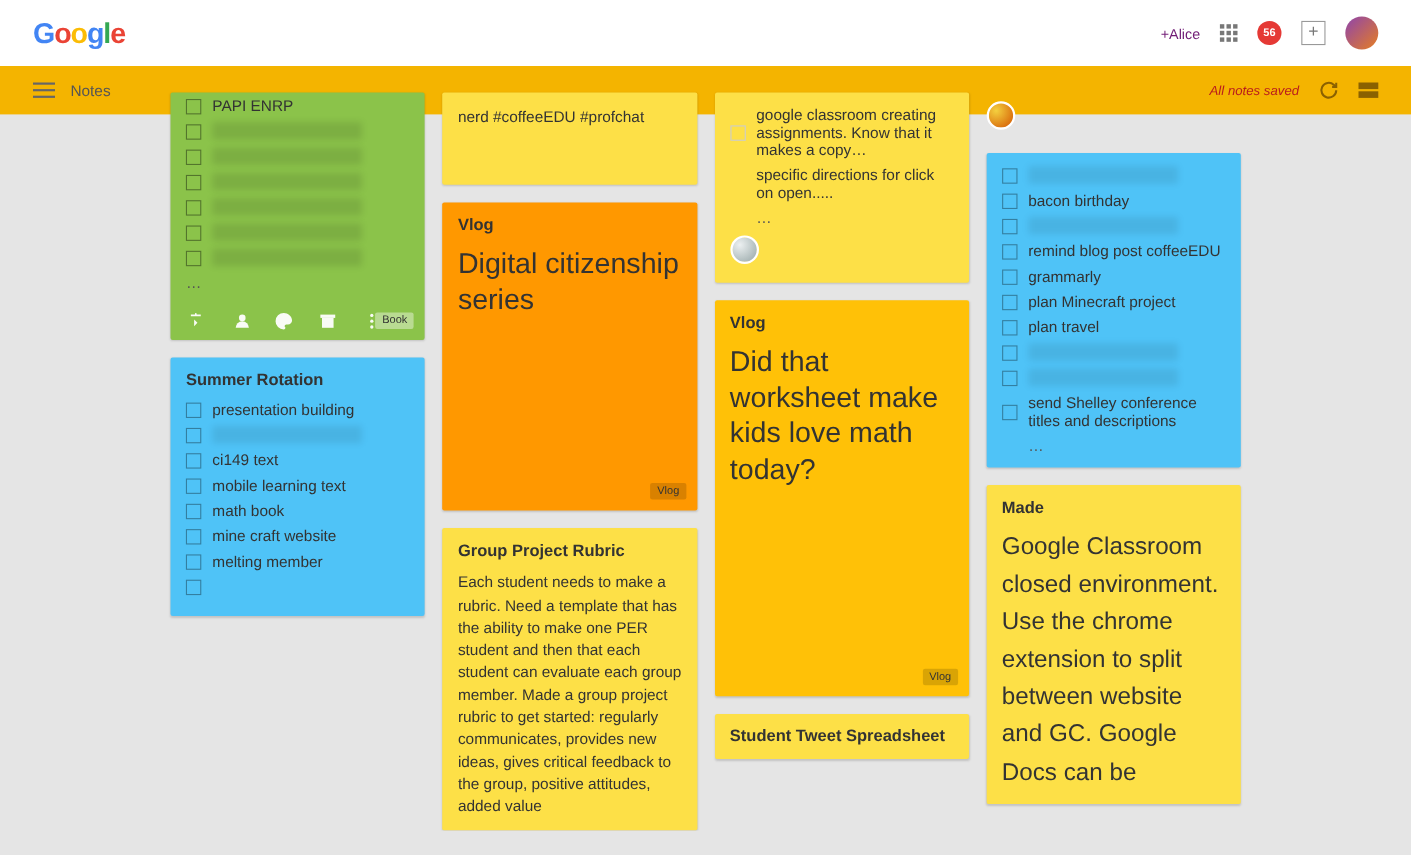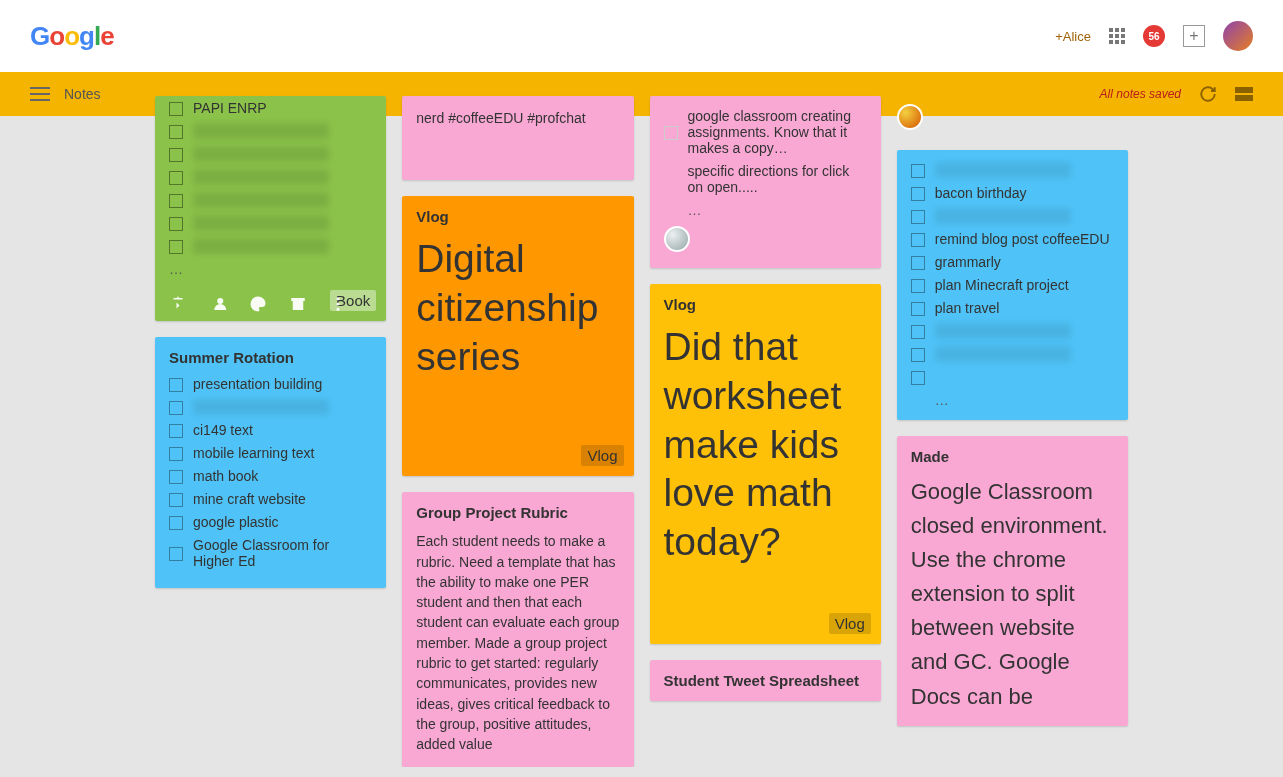--- a/index.html
+++ b/index.html
@@ -1,56 +1,56 @@
 <!DOCTYPE html>
 <html><head>
 <meta charset="utf-8">
 <style>
 * { box-sizing: border-box; margin: 0; padding: 0; }
 body { font-family: Arial, sans-serif; background: #e5e5e5; overflow-x: hidden; }
 
-.header-white { background: #fff; height: 72px; display: flex; align-items: center; padding: 0 30px; }
+.header-white { background: #fff; height: 60px; display: flex; align-items: center; padding: 0 30px; }
 .google-logo { font-size: 26px; font-weight: bold; margin-right: 100px; letter-spacing: -1px; }
 .google-logo .b { color: #4285F4; }
 .google-logo .r { color: #EA4335; }
 .google-logo .y { color: #FBBC05; }
 .google-logo .g { color: #34A853; }
 .search-wrap { display: flex; flex: 0 0 650px; }
 .search-input { flex: 1; height: 32px; border: 1px solid #ddd; padding: 0 10px; font-size: 16px; color: #999; outline: none; }
 .search-btn { width: 58px; height: 32px; background: #4285F4; border: none; display: flex; align-items: center; justify-content: center; cursor: pointer; }
 .header-right { margin-left: auto; display: flex; align-items: center; gap: 18px; }
-.plus-user { color: #a16207; font-size: 13px; margin-left: 13px; }
+.plus-user { color: #701a75; font-size: 13px; margin-left: 13px; }
 .apps-icon { width: 16px; height: 16px; display: grid; grid-template-columns: repeat(3,4px); grid-template-rows: repeat(3,4px); gap: 2px; }
 .apps-icon span { background: #777; }
 .notif-badge { width: 22px; height: 22px; border-radius: 50%; background: #e53935; color: #fff; font-size: 10px; display: flex; align-items: center; justify-content: center; font-weight: bold; }
 .share-icon { width: 22px; height: 22px; border: 1px solid #999; display: flex; align-items: center; justify-content: center; color: #777; font-size: 16px; }
 .avatar-main { width: 30px; height: 30px; border-radius: 50%; background: linear-gradient(135deg, #8e44ad, #e67e22); }
 
 .header-yellow { background: #f4b400; height: 44px; display: flex; align-items: center; padding: 14px 30px; }
 .hamburger { width: 20px; height: 14px; display: flex; flex-direction: column; justify-content: space-between; margin-right: 14px; cursor: pointer; }
 .hamburger span { height: 2px; background: #666; }
 .notes-label { color: #555; font-size: 14px; }
 .header-yellow-right { margin-left: auto; display: flex; align-items: center; gap: 18px; }
 .saved-text { color: #b91c1c; font-size: 12px; font-style: italic; }
 .refresh-icon { width: 18px; height: 18px; color: #8a6100; }
 .view-icon { width: 18px; height: 14px; display: flex; flex-direction: column; justify-content: space-between; }
 .view-icon span { height: 6px; background: #8a6100; }
 
 .content { padding: 0 155px; display: flex; gap: 16px; }
 .column { width: 240px; display: flex; flex-direction: column; gap: 16px; }
 
-.note { background: #f9a8d4; border-radius: 2px; box-shadow: 0 1px 2px rgba(0,0,0,0.15); padding: 12px 14px; position: relative; }
+.note { background: #fde047; border-radius: 2px; box-shadow: 0 1px 2px rgba(0,0,0,0.15); padding: 12px 14px; position: relative; }
 .note.green { background: #8bc34a; }
 .note.blue { background: #4fc3f7; }
 .note.orange { background: #ff9800; }
 .note.yellow { background: #ffc107; }
 .note-title { font-weight: bold; font-size: 15px; color: #333; margin-bottom: 10px; }
-.note-big { font-size: 39px; font-weight: 300; line-height: 1.25; color: #333; margin: 8px 0 24px; }
+.note-big { font-size: 26px; font-weight: 300; line-height: 1.25; color: #333; margin: 8px 0 24px; }
 .note-body { font-size: 14px; color: #333; line-height: 1.45; }
-.note-tag { position: absolute; bottom: 10px; right: 10px; background: rgba(0,0,0,0.15); color: #333; font-size: 15px; padding: 2px 6px; border-radius: 2px; text-align: center; }
+.note-tag { position: absolute; bottom: 10px; right: 10px; background: rgba(0,0,0,0.15); color: #333; font-size: 10px; padding: 2px 6px; border-radius: 2px; text-align: center; }
 .note-tag.light { background: rgba(255,255,255,0.4); }
 
 .check-item { display: flex; align-items: center; gap: 10px; margin-bottom: 7px; font-size: 14px; color: #333; }
 .check-box { width: 14px; height: 14px; border: 1.5px solid rgba(0,0,0,0.4); margin-top: 2px; flex-shrink: 0; }
 .blue .check-box { border-color: rgba(0,0,0,0.35); }
 .white-check .check-box { border-color: #ccc; }
 .redacted { background: rgba(0,0,0,0.08); color: transparent; border-radius: 2px; filter: blur(3px); }
 .green .redacted { background: rgba(0,0,0,0.1); }
 .more-dots { font-size: 14px; color: #555; margin-top: 4px; }
 
@@ -195,25 +195,24 @@
           <div class="check-item">
             <span class="check-box"></span>
             <span>math book</span>
           </div>
           <div class="check-item">
             <span class="check-box"></span>
             <span>mine craft website</span>
           </div>
           <div class="check-item">
             <span class="check-box"></span>
-            <span>google plastic</span>
-          </div>
-          <div class="check-item">
-            <span class="check-box"></span>
-            <span>Google Classroom for Higher Ed</span>
+            <span>melting member</span>
+          </div>
+          <div class="check-item">
+            <span class="check-box"></span>
           </div>
         </div>
     </div>
   </div>
 
   <div class="column">
     <div class="note" style="margin-top:-20px;">
       <div class="note-body">nerd #coffeeEDU #profchat</div>
       <div style="height:40px"></div>
     </div>
@@ -293,20 +292,21 @@
           <div class="check-item">
             <span class="check-box"></span>
             <span class="redacted">redacted content here</span>
           </div>
           <div class="check-item">
             <span class="check-box"></span>
             <span class="redacted">redacted content here</span>
           </div>
           <div class="check-item">
             <span class="check-box"></span>
+            <span>send Shelley conference titles and descriptions</span>
           </div>
         </div>
       <div class="more-dots" style="margin-left:24px;">…</div>
     </div>
 
     <div class="note">
       <div class="note-title">Made</div>
       <div class="note-body" style="font-size:22px; font-weight:300; line-height:1.55;">Google Classroom closed environment. Use the chrome extension to  split between website and GC. Google Docs can be</div>
     </div>
   </div>

